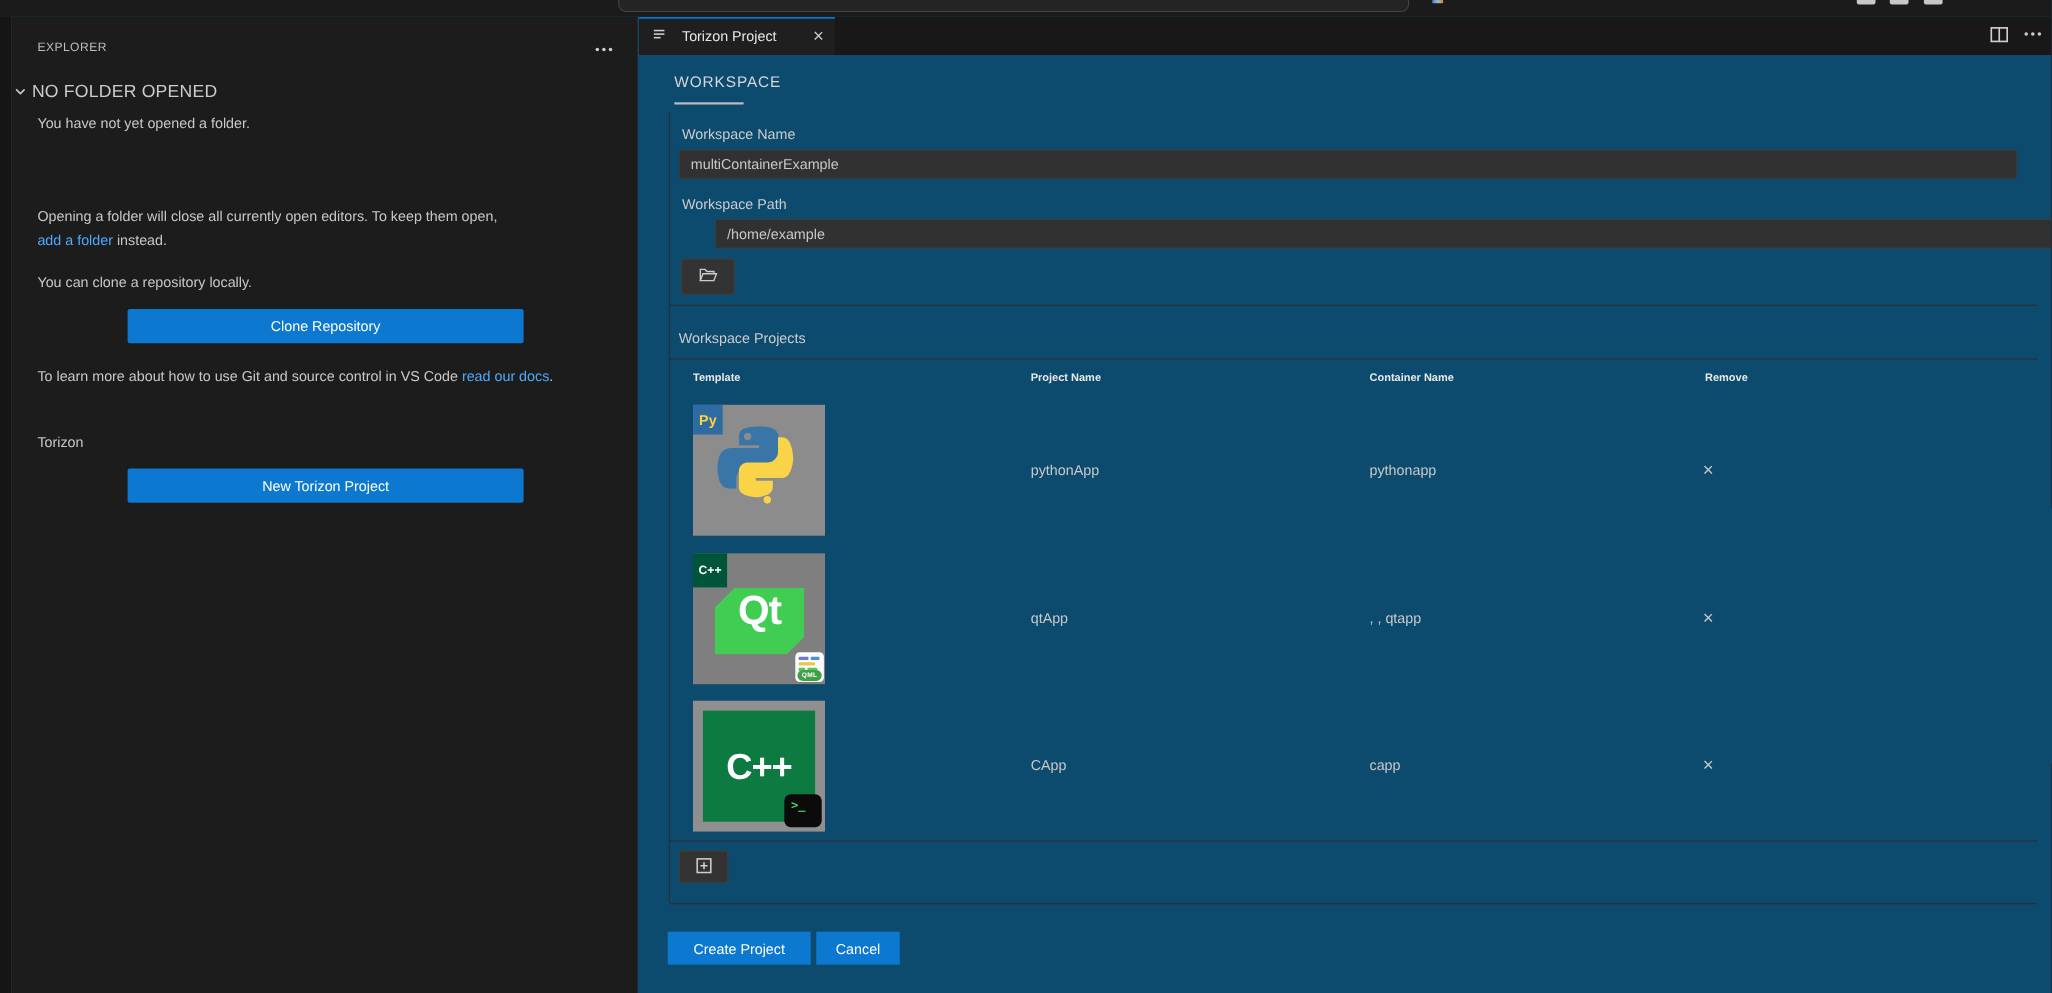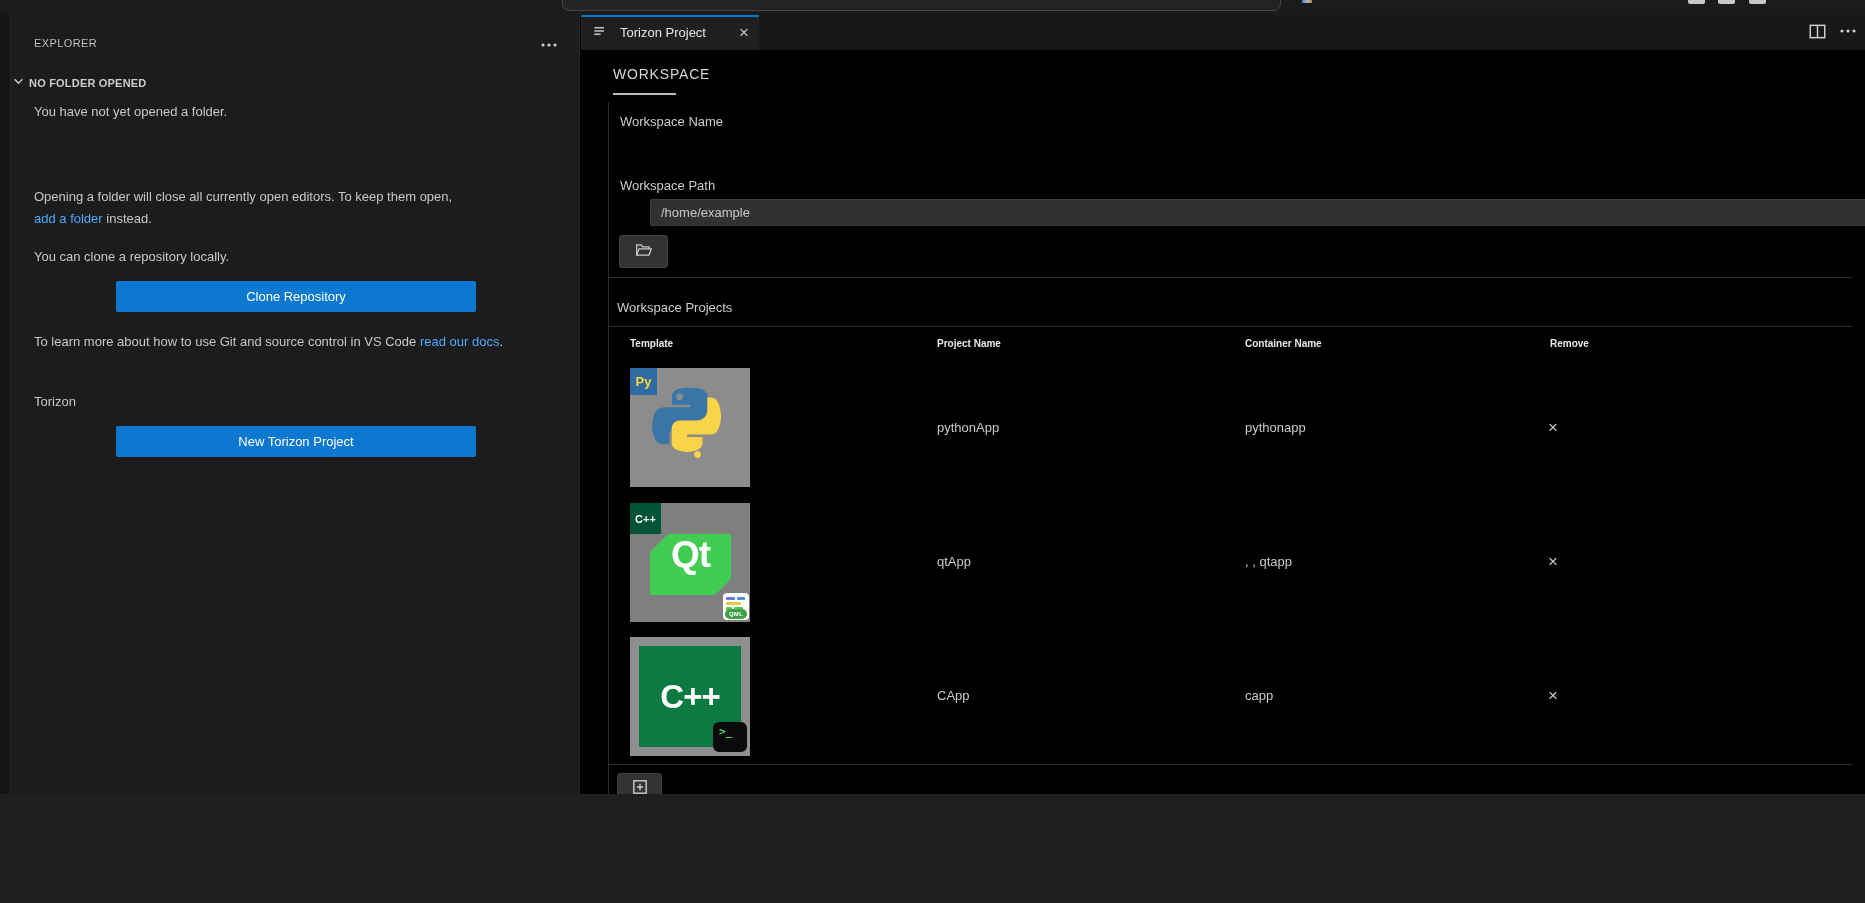--- a/index.html
+++ b/index.html
@@ -1,34 +1,34 @@
 <!DOCTYPE html>
 <html><head>
 <meta charset="utf-8">
 <style>
   * { margin:0; padding:0; box-sizing:border-box; }
   html,body { width:1865px; height:903px; background:#1f1f1f; }
   body { font-family:"Liberation Sans", sans-serif; color:#cccccc; font-size:13px; overflow:hidden; }
-  #app { position:relative; width:1865px; height:794px; background:#000000; overflow:hidden;padding-left:30px; }
+  #app { position:relative; width:1865px; height:903px; background:#0c4a6e; overflow:hidden;padding-left:30px; }
 
   
   #titlebar { position:absolute; left:0; top:0; width:1865px; height:15px; background:#1b1b1b; }
   .command-center { position:absolute; left:562px; top:-13px; width:719px; height:24px;
     background:#242424; border:1px solid #444444; border-radius:7px; }
   .mini-icon { position:absolute; left:1302px; top:0; width:10px; height:3px; border-radius:1px;
     background:linear-gradient(90deg,#4a7fd4,#9fb6c8,#c88a4a); }
   .win-btn { position:absolute; top:0; width:17px; height:4px; background:#ccc7c7; border-radius:0 0 2px 2px; }
 
   
   #sidebar { position:absolute; left:0; top:15px; width:580px; height:888px; background:#1c1c1c; border-right:1px solid #262626; }
   .activity-strip { position:absolute; left:0; top:0; width:11px; height:888px; background:#151515; border-right:1px solid #252525; }
   .explorer-title { position:absolute; left:34px; top:22px; font-size:11px; letter-spacing:.4px; color:#bdbdbd; }
   .title-more { position:absolute; left:540px; top:24px; width:20px; height:12px; cursor:pointer; }
   .section-header { position:absolute; left:13px; top:60px; display:flex; align-items:center; gap:5px; }
-  .section-header .label { font-size:11px; font-weight:bold; color:#cccccc; letter-spacing:.2px; }
+  .section-header .label { font-size:16px; font-weight:normal; color:#cccccc; letter-spacing:.2px; }
   .side-text { position:absolute; left:34px; width:480px; line-height:22px; color:#c8c8c8; }
   .side-link { color:#4daafc; cursor:pointer; text-decoration:none; }
   .side-btn { position:absolute; left:116px; width:360px; height:31px; background:#0d78cf; border:none;
     border-radius:2px; color:#ffffff; font-size:13px; font-family:"Liberation Sans",sans-serif;
     display:flex; align-items:center; justify-content:center; cursor:pointer; }
 
   
   #tabbar { position:absolute; left:581px; top:15px; width:1284px; height:35px; background:#181818; }
   .tab { position:absolute; left:0; top:0; width:178px; height:35px; background:#1f1f1f;
     box-shadow:inset 0 2px 0 #0078d4; display:flex; align-items:center; padding:0 10px 0 12px; gap:12px; cursor:pointer; }
@@ -160,20 +160,21 @@
           </svg>
       </span>
     </div>
   </div>
 
   <div class="ws-heading">WORKSPACE</div>
   <div class="ws-underline"></div>
   <div class="vline"></div>
 
   <div class="fld-label" style="top:114px">Workspace Name</div>
+  <input class="ws-input" style="top: 136px;" readonly="" value="multiContainerExample">
 
   <div class="fld-label" style="top:178px">Workspace Path</div>
   <input class="ws-input" style="top: 199px; margin-left: 33px;" readonly="" value="/home/example">
 
   <div class="icon-btn" style="left:619px; top:235px; width:49px; height:33px;">
     <span>
       <svg width="18" height="16" viewBox="0 0 16 14">
           <path d="M1.5 11.5 V2.5 H5.3 L6.8 4.2 H12.5 V6" fill="none" stroke="#cccccc" stroke-width="1.1"></path>
           <path d="M1.5 11.5 L3.6 6 H14.5 L12.4 11.5 Z" fill="none" stroke="#cccccc" stroke-width="1.1"></path>
         </svg>

